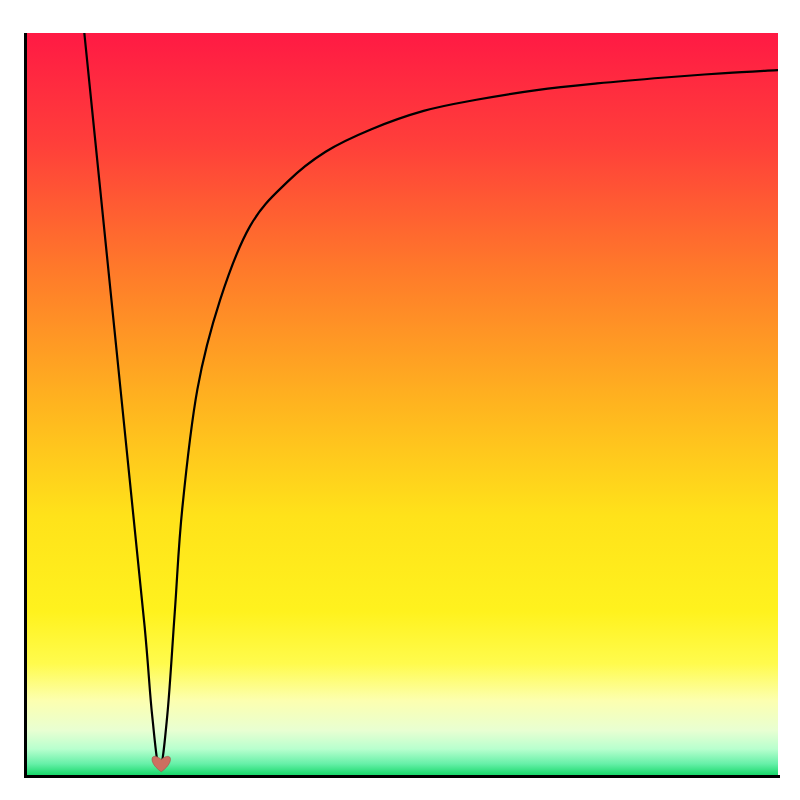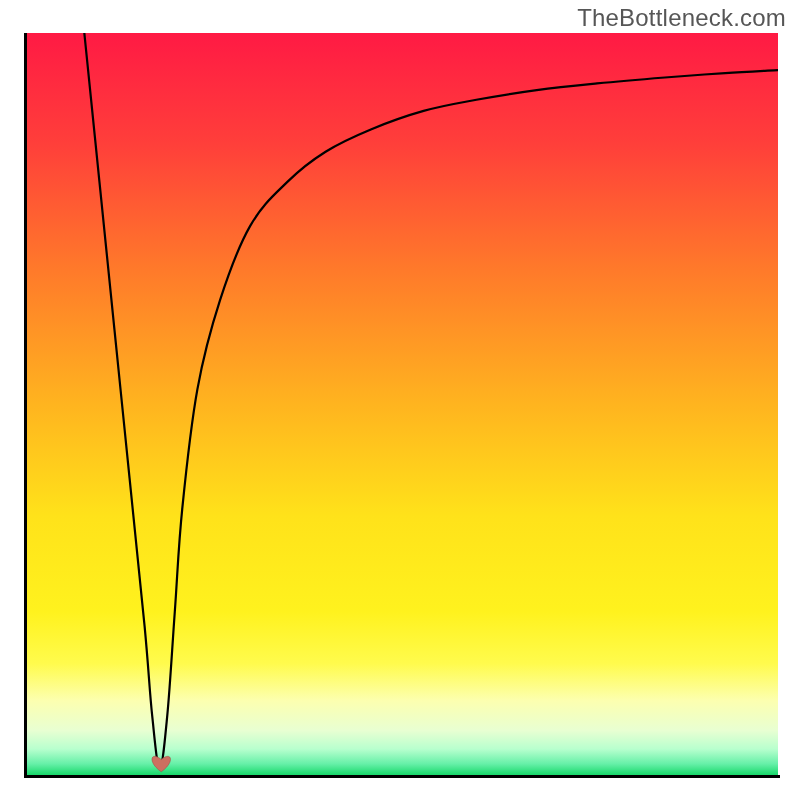--- a/index.html
+++ b/index.html
@@ -59,21 +59,20 @@
     height: 3px;
     background: #000000;
     z-index: 2;
   }
 </style>
 </head>
 <body>
 
 <div class="container">
 
-  <div class="watermark">TheBottleneck.com</div>
 
   <svg class="plot" viewBox="0 0 754 742" preserveAspectRatio="none">
     <defs>
       <linearGradient id="bg-grad" x1="0" y1="0" x2="0" y2="1">
           <stop offset="0%" stop-color="#ff1a44"></stop>
           <stop offset="15%" stop-color="#ff3f3a"></stop>
           <stop offset="32%" stop-color="#ff7a2a"></stop>
           <stop offset="50%" stop-color="#ffb41f"></stop>
           <stop offset="65%" stop-color="#ffe21a"></stop>
           <stop offset="78%" stop-color="#fff21e"></stop>

